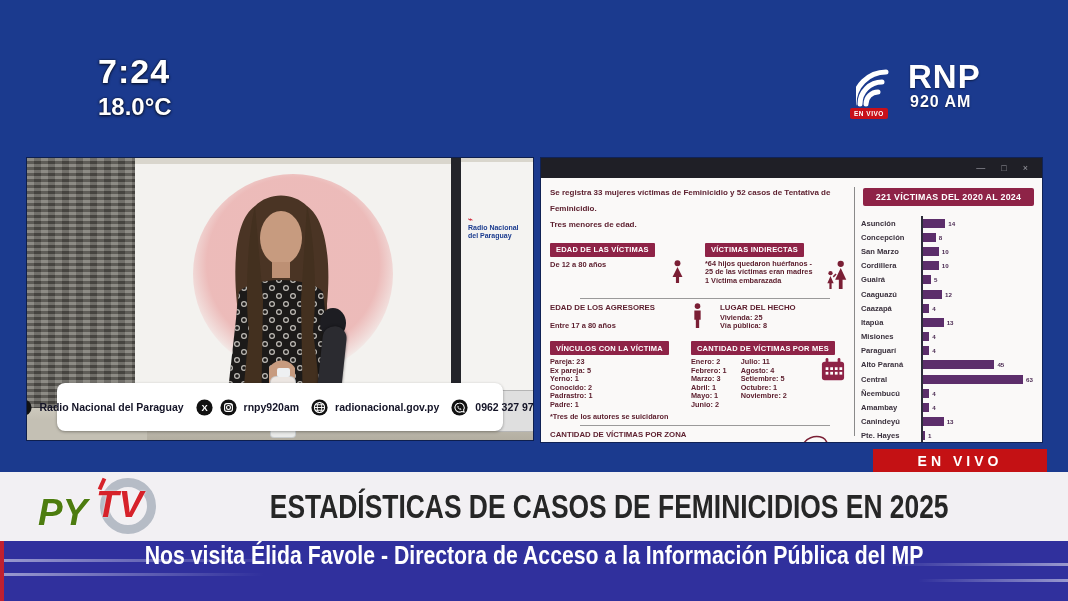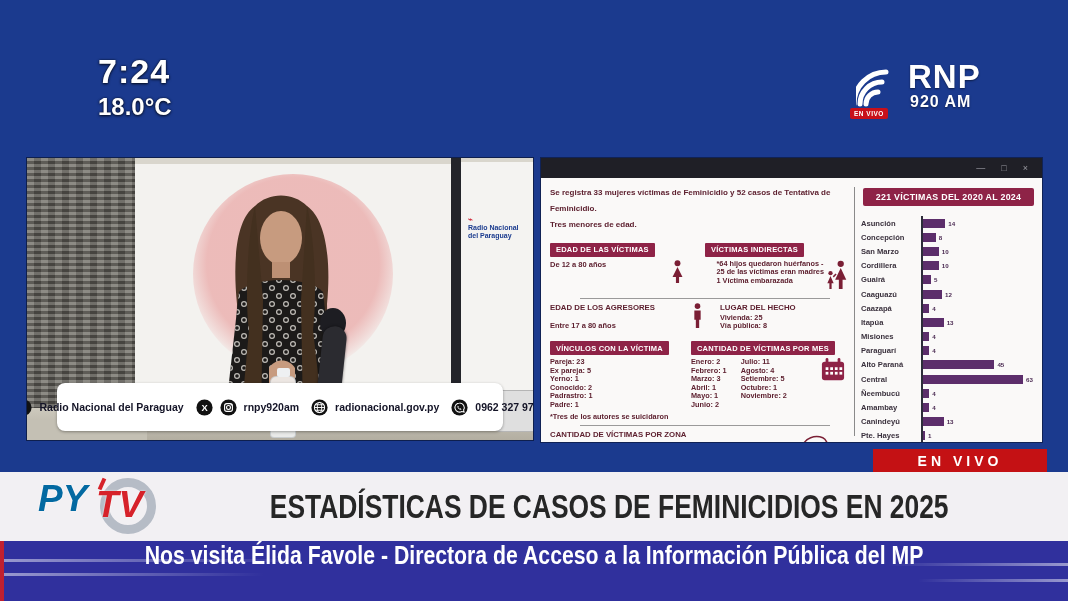--- a/index.html
+++ b/index.html
@@ -105,22 +105,22 @@
   .chart-val { font-size:6.2px; font-weight:bold; color:#4a2a52; margin-left:3px; }
 
   
   .live-badge { position:absolute; left:873px; top:449px; width:174px; height:23px; background:#c41114;
     color:#fff; display:flex; align-items:center; justify-content:center;
     font-size:14px; font-weight:800; letter-spacing:4px; }
   .white-band { position:absolute; left:0; top:472px; width:1068px; height:69px; background:#f2f0f3; }
   .pytv { position:absolute; left:38px; top:6px; width:150px; height:58px; }
   .pytv .ring { position:absolute; left:62px; top:0px; width:56px; height:56px; border-radius:50%;
     border:9px solid #b6bcc6; }
-  .pytv .py { position:absolute; left:0; top:0; font-size:37px; font-weight:800; font-style:italic;
-    color:#0369a1; text-shadow:0 0 2px #fff; }
+  .pytv .py { position:absolute; left:0; top:14px; font-size:37px; font-weight:800; font-style:italic;
+    color:#4d7c0f; text-shadow:0 0 2px #fff; }
   .pytv .tv { position:absolute; left:58px; top:6px; font-size:37px; font-weight:800; font-style:italic;
     color:#d6222a; text-shadow:0 0 2px #fff; }
   .pytv .tick { position:absolute; left:62px; top:0px; width:4px; height:12px; background:#d6222a;
     transform:rotate(24deg); }
   .headline-wrap { position:absolute; left:180px; right:30px; top:0; height:69px;
     display:flex; align-items:center; justify-content:center; }
   .headline { font-size:33px; font-weight:800; color:#262626; white-space:nowrap;
     transform:scaleX(.8); letter-spacing:0px; }
   .ticker { position:absolute; left:0; top:541px; width:1068px; height:60px; background:#30309d;
     display:flex; align-items:flex-start; justify-content:center; overflow:hidden; }
@@ -260,21 +260,21 @@
       <div class="two-col">
         <div class="col-a row-flex" style="justify-content:space-between; padding-right:6px;">
           <span class="val">De 12 a 80 años</span>
           <span class="icon-inline">
             <svg width="15" height="24" viewBox="0 0 16 26" fill="#7a1f35">
               <circle cx="8" cy="3.6" r="3.2"></circle>
                 <path d="M8,7.5 L2.6,18.5 H6.3 V25 H9.7 V18.5 H13.4 Z"></path>
             </svg>
           </span>
         </div>
-        <div class="col-b row-flex" style="padding-left:14px; justify-content:flex-end;">
+        <div class="col-b row-flex" style="padding-left:14px; justify-content:space-between;">
           <div class="tiny-lines" id="indirectas-lines">
               <div>*64 hijos quedaron huérfanos -</div>
               <div>25 de las víctimas eran madres</div>
               <div>1 Víctima embarazada</div>
             </div>
           <span class="icon-inline">
             <svg width="26" height="30" viewBox="0 0 28 32" fill="#7a1f35">
               <circle cx="18" cy="4" r="3.4"></circle>
                 <path d="M18,8.5 L12,21 H16 V31 H20 V21 H24 Z"></path>
               <circle cx="7" cy="14" r="2.3"></circle>

